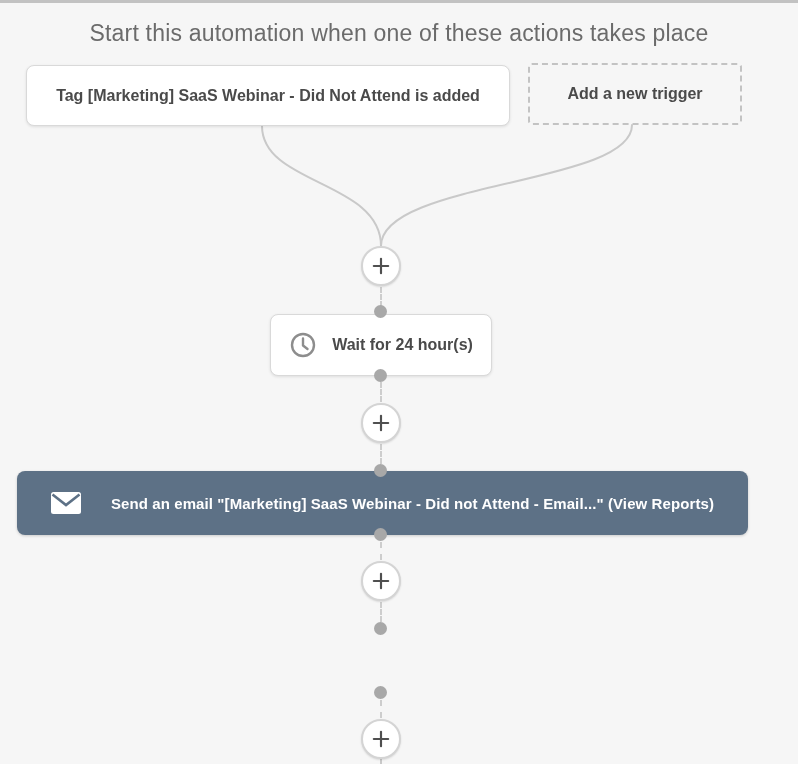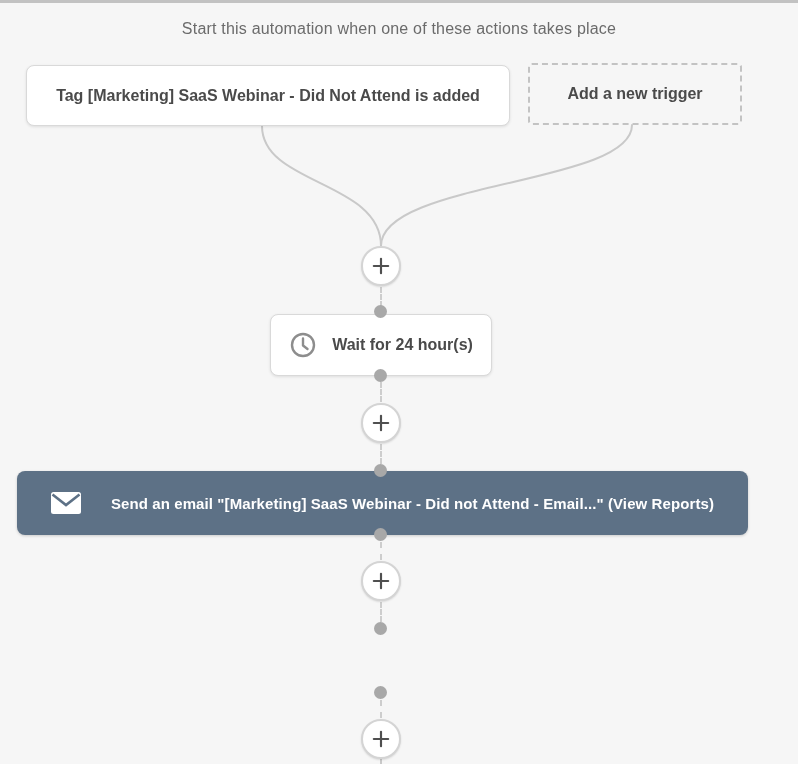--- a/index.html
+++ b/index.html
@@ -10,21 +10,21 @@
     background: #f6f6f6;
     overflow: hidden;
     font-family: "Liberation Sans", sans-serif;
     border-top: 3px solid #c2c2c2;
     box-sizing: border-box;
   }
   .header-title {
     position: absolute;
     top: 17px; left: 0; right: 0;
     text-align: center;
-    font-size: 16px;
+    font-size: 23px;
     font-weight: 400;
     color: #6b6b6b;
     letter-spacing: 0.2px;
   }
   .curves-svg { position: absolute; top: 0; left: 0; z-index: 1; }
   .node-box {
     position: absolute;
     display: flex;
     align-items: center;
     justify-content: center;

